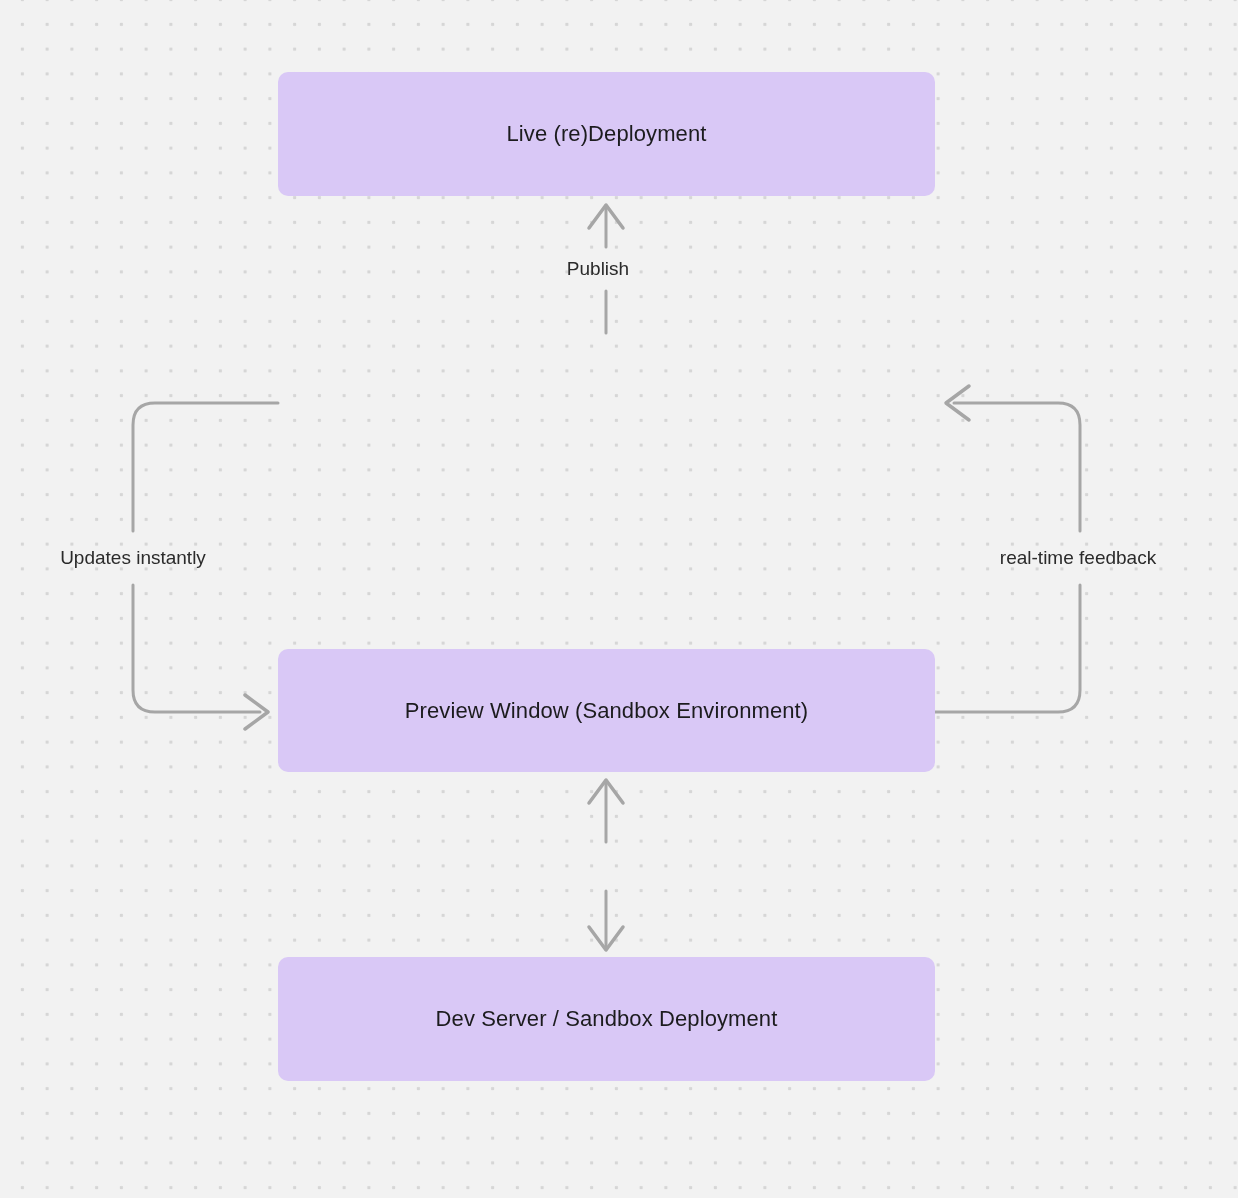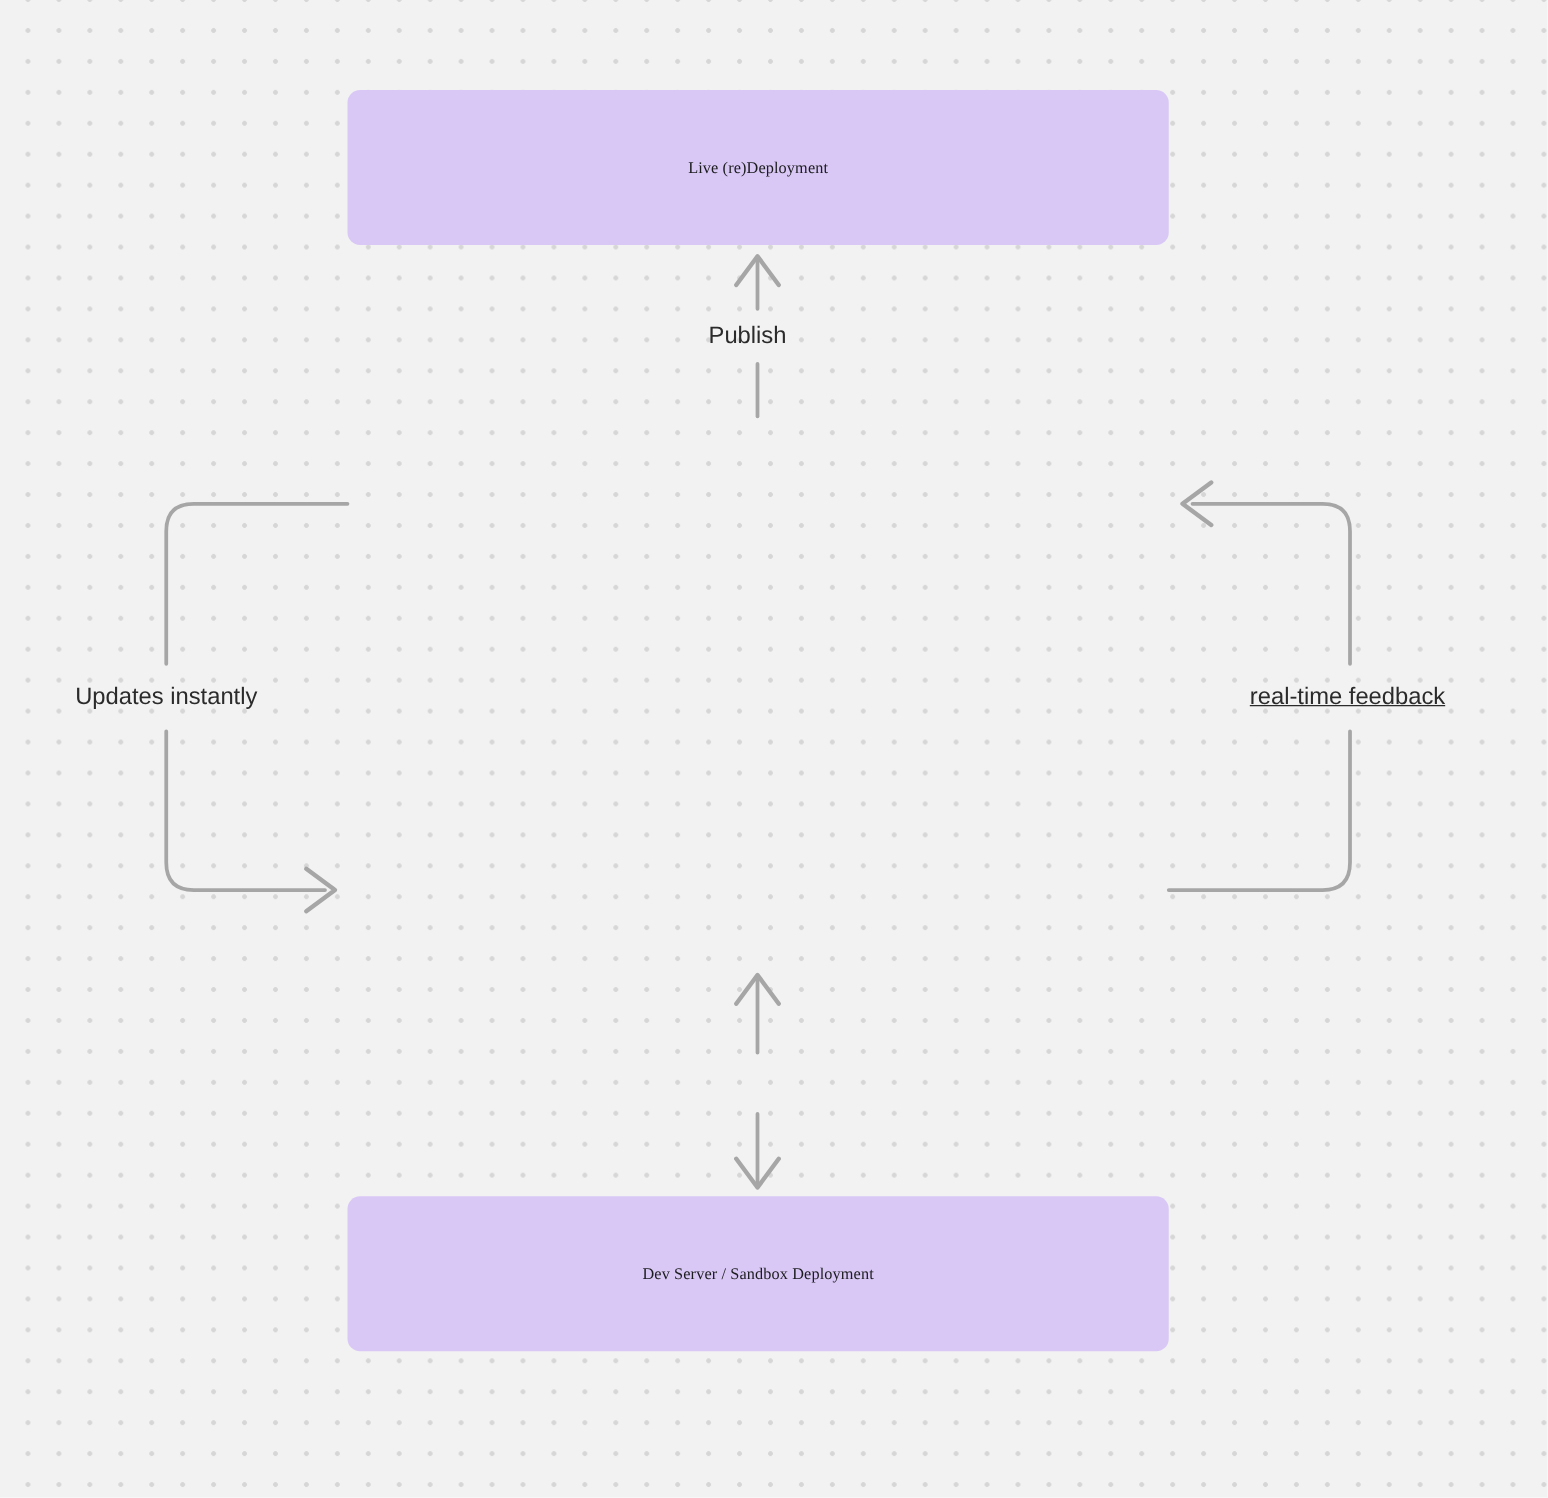--- a/index.html
+++ b/index.html
@@ -44,39 +44,38 @@
     left: 278px;
     width: 657px;
     height: 124px;
     background: var(--node-fill, #d9c8f6);
     border-radius: 10px;
     display: flex;
     align-items: center;
     justify-content: center;
   }
   .node span {
-    font-size: 13px;
+    font-size: 22px;
     color: var(--node-text, #1c1c1e);
     letter-spacing: 0.1px;
-    font-family: Liberation Serif, serif;
   }
   .node-live     { top: 72px; }
   .node-user     { top: 340px; }
   .node-preview  { top: 649px; height: 123px; }
   .node-dev      { top: 957px; }
   .edge-label {
     position: absolute;
     transform: translate(-50%, -50%);
     font-size: 19px;
     color: var(--edge-text, #2b2b2b);
     white-space: nowrap;
   }
   .label-publish   { left: 598px;  top: 269px; }
   .label-updates   { left: 133px;  top: 558px; }
-  .label-feedback  { left: 1078px; top: 558px; text-decoration: underline; }
+  .label-feedback  { left: 1078px; top: 558px; }
   .label-spunup    { left: 606px;  top: 866px; }
 </style>
 </head>
 <body>
 
 <div class="canvas">
 
   <svg class="arrow-layer" viewBox="0 0 1238 1198" xmlns="http://www.w3.org/2000/svg">
 
     <g>
@@ -103,20 +102,23 @@
       <path d="M 606 891 L 606 946"></path>
       <path class="head" d="M 589 927 L 606 950 L 623 927"></path>
     </g>
   </svg>
 
   <div class="node node-live">
     <span>Live (re)Deployment</span>
   </div>
 
 
+  <div class="node node-preview">
+    <span>Preview Window (Sandbox Environment)</span>
+  </div>
 
   <div class="node node-dev">
     <span>Dev Server / Sandbox Deployment</span>
   </div>
 
   <div class="edge-label label-publish">Publish</div>
   <div class="edge-label label-updates">Updates instantly</div>
   <div class="edge-label label-feedback">real-time feedback</div>
 
 </div>

